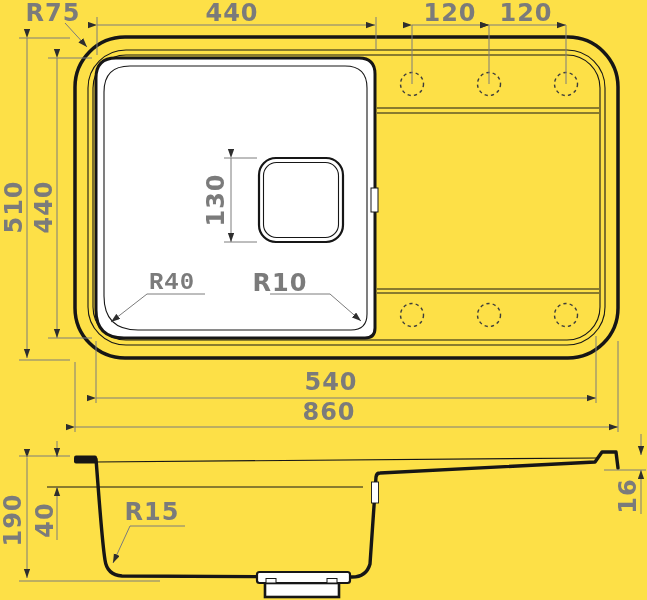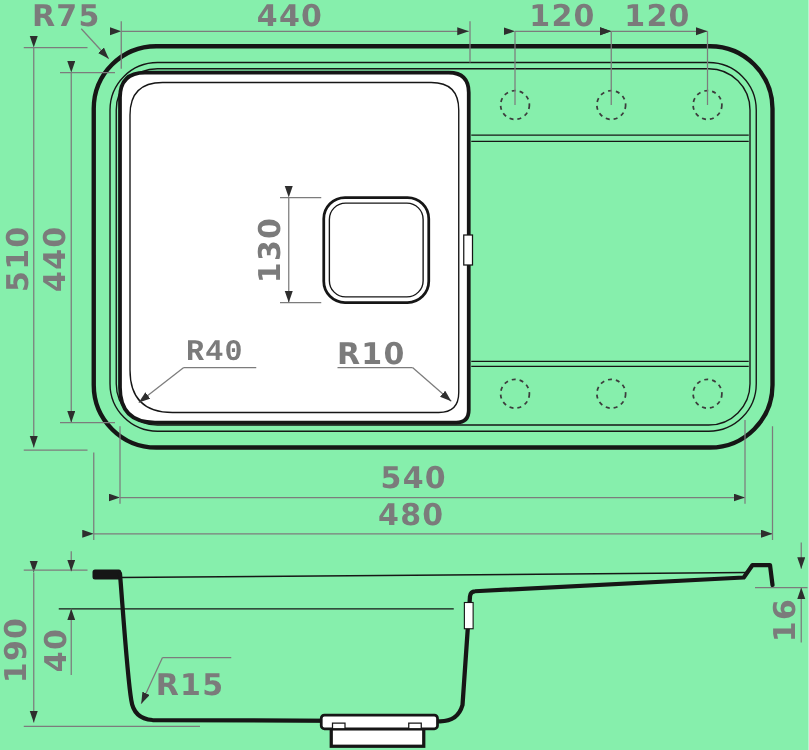--- a/index.html
+++ b/index.html
@@ -1,17 +1,17 @@
 <!DOCTYPE html>
 <html><head>
 <meta charset="utf-8">
 <style>
   html,body{margin:0;padding:0;background:#fff;}
   .stage{
-    position:relative;width:647px;height:600px;background:#86efac;overflow:hidden;
+    position:relative;width:647px;height:600px;background:#fde047;overflow:hidden;
     font-family:"DejaVu Sans","Liberation Sans",sans-serif;
   }
   .stage svg{position:absolute;left:0;top:0;}
   .dim-label{
     position:absolute;color:#7b7b7b;font-weight:bold;font-size:24px;
     letter-spacing:1px;line-height:1;white-space:nowrap;
     transform:translate(-50%,-50%);
   }
   .dim-label.vert{transform:translate(-50%,-50%) rotate(-90deg);}
 </style>
@@ -149,22 +149,22 @@
   </svg>
 
   <div class="dim-label" style="left:53px;top:13px;">R75</div>
   <div class="dim-label" style="left:232px;top:13px;">440</div>
   <div class="dim-label" style="left:450px;top:13px;">120</div>
   <div class="dim-label" style="left:526px;top:13px;">120</div>
   <div class="dim-label vert" style="left:14px;top:207px;">510</div>
   <div class="dim-label vert" style="left:44px;top:207px;">440</div>
   <div class="dim-label vert" style="left:216px;top:200px;">130</div>
   <div class="dim-label" style="left:172px;top:283px;font-family:Liberation Mono, monospace;">R40</div>
-  <div class="dim-label" style="left:297px;top:283px;">R10</div>
+  <div class="dim-label" style="left:280px;top:283px;">R10</div>
   <div class="dim-label" style="left:331px;top:382px;">540</div>
-  <div class="dim-label" style="left:329px;top:412px;">480</div>
+  <div class="dim-label" style="left:329px;top:412px;">860</div>
 
   <div class="dim-label vert" style="left:13px;top:520px;">190</div>
   <div class="dim-label vert" style="left:45px;top:520px;">40</div>
-  <div class="dim-label" style="left:152px;top:512px;margin-top:36px;">R15</div>
+  <div class="dim-label" style="left:152px;top:512px;">R15</div>
   <div class="dim-label vert" style="left:628px;top:496px;">16</div>
 
 </div>
 
 </body></html>

